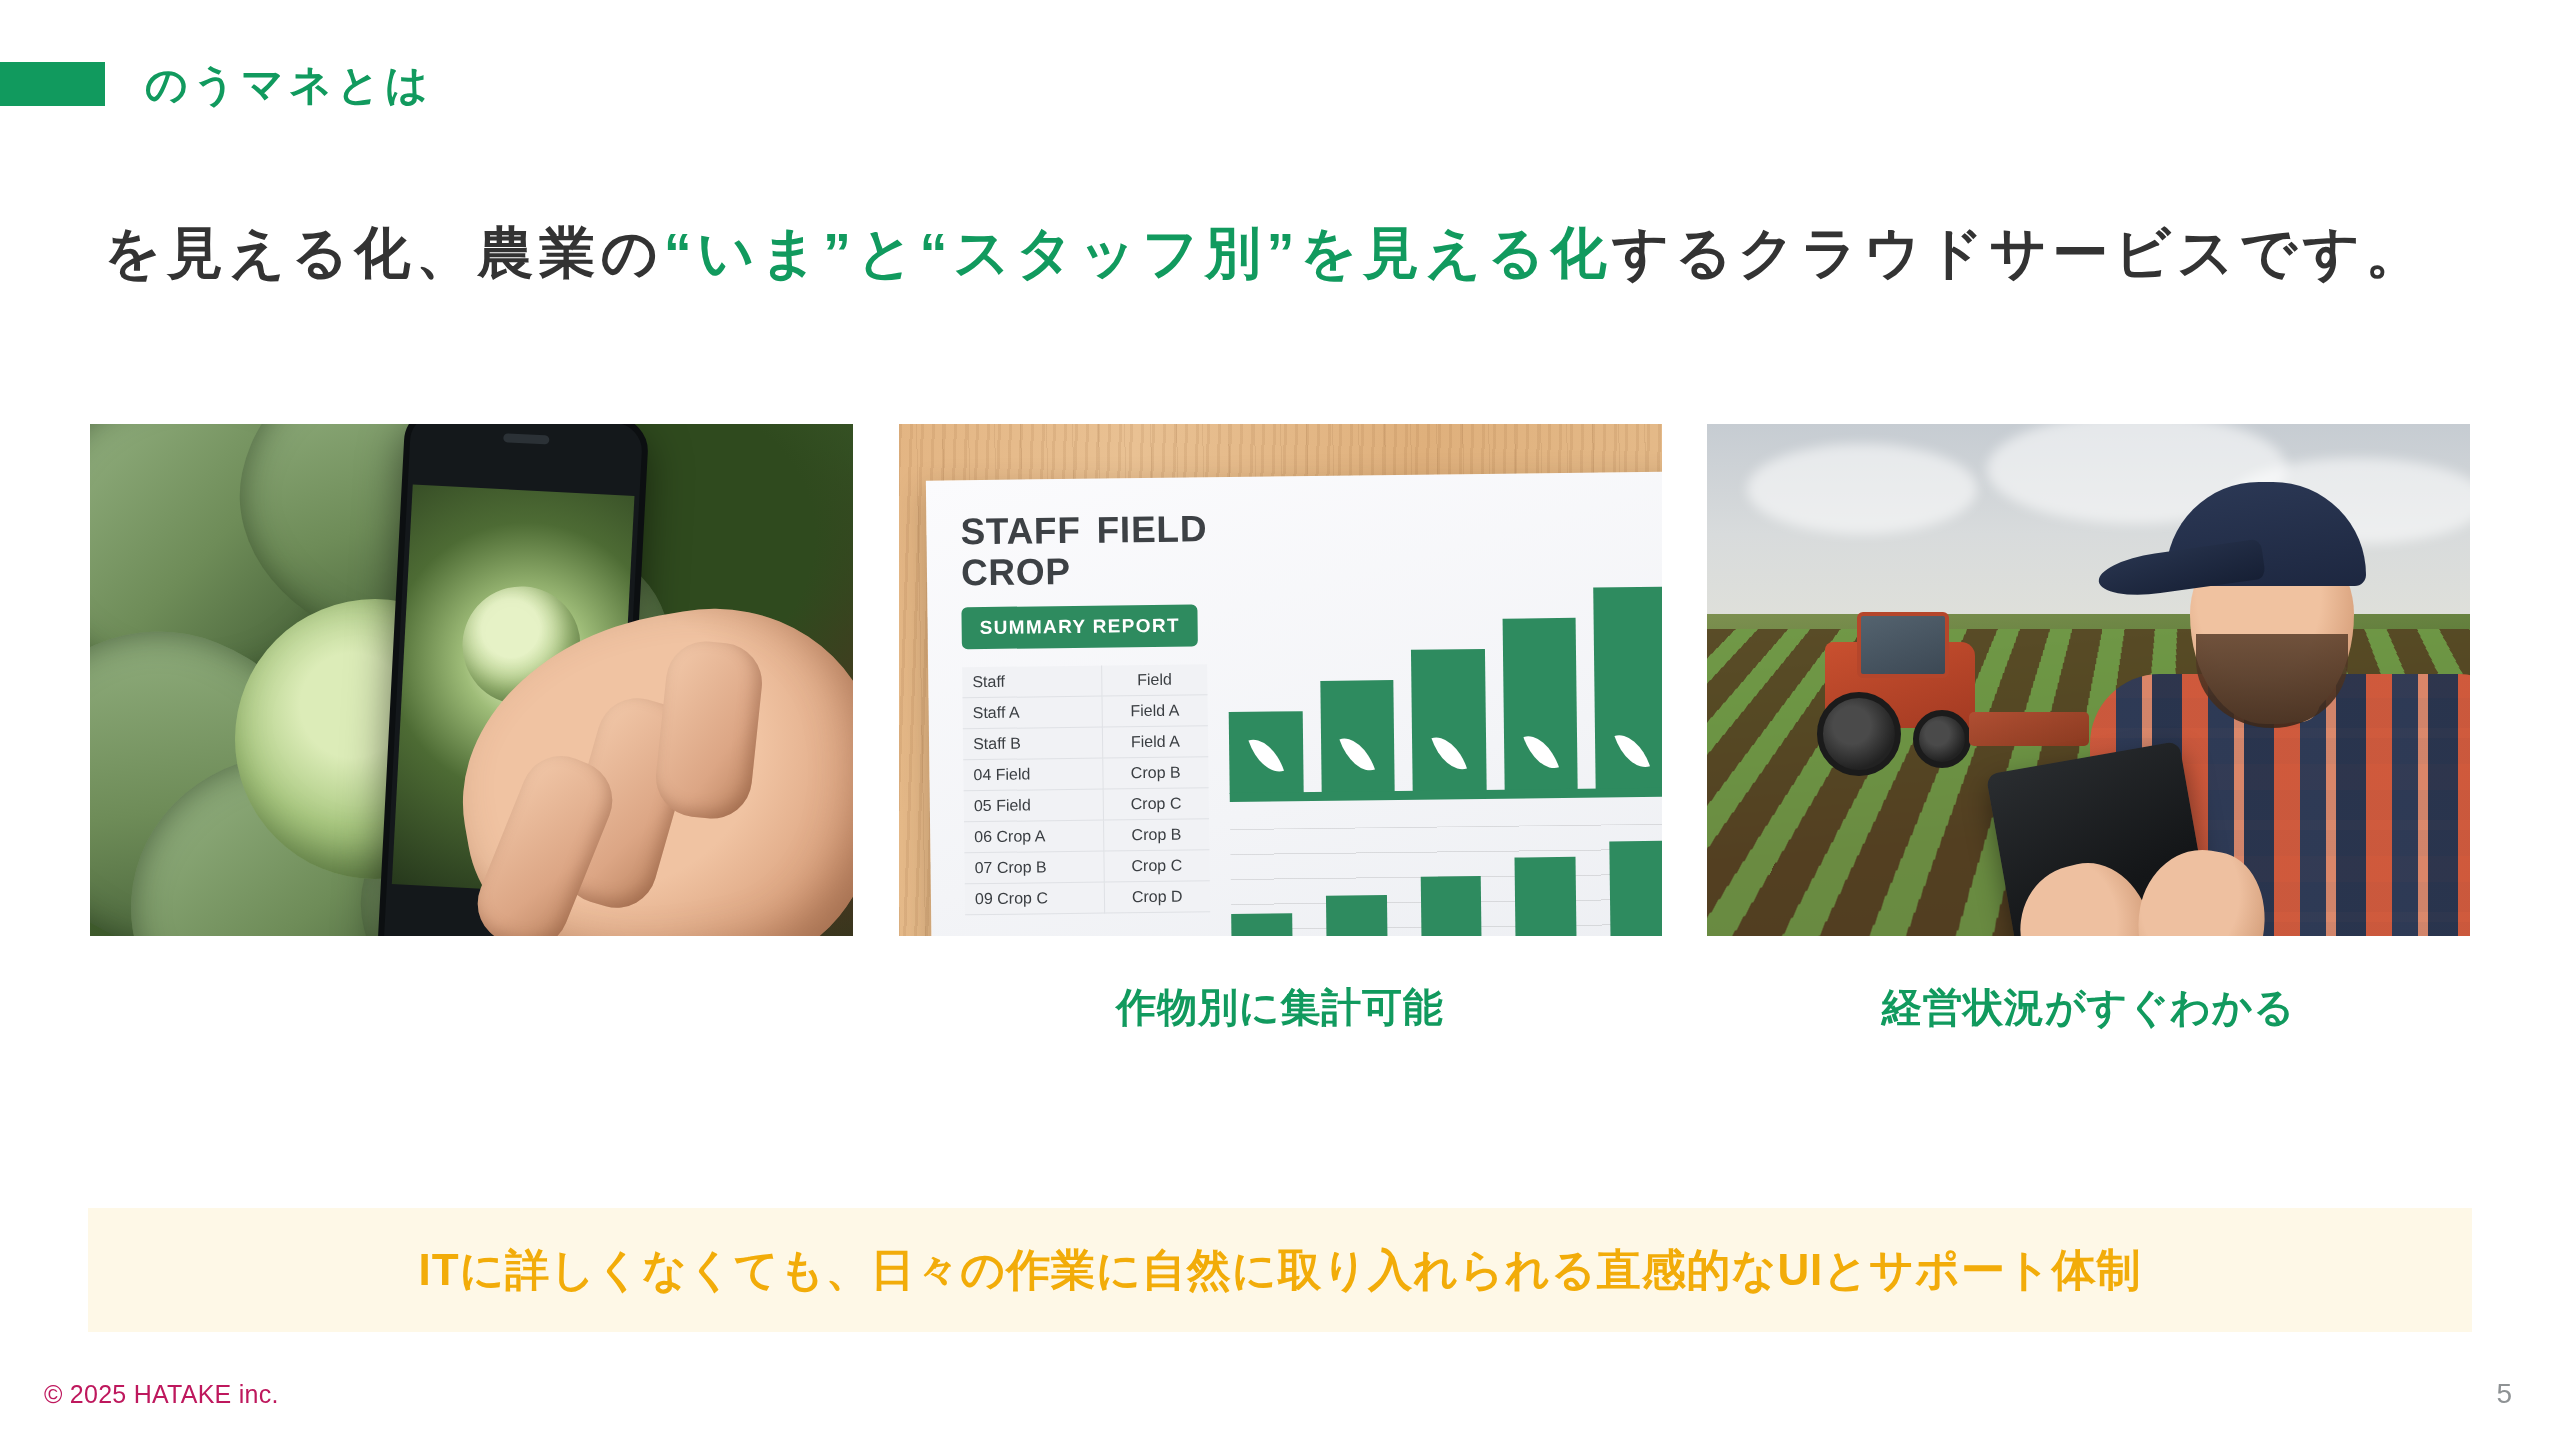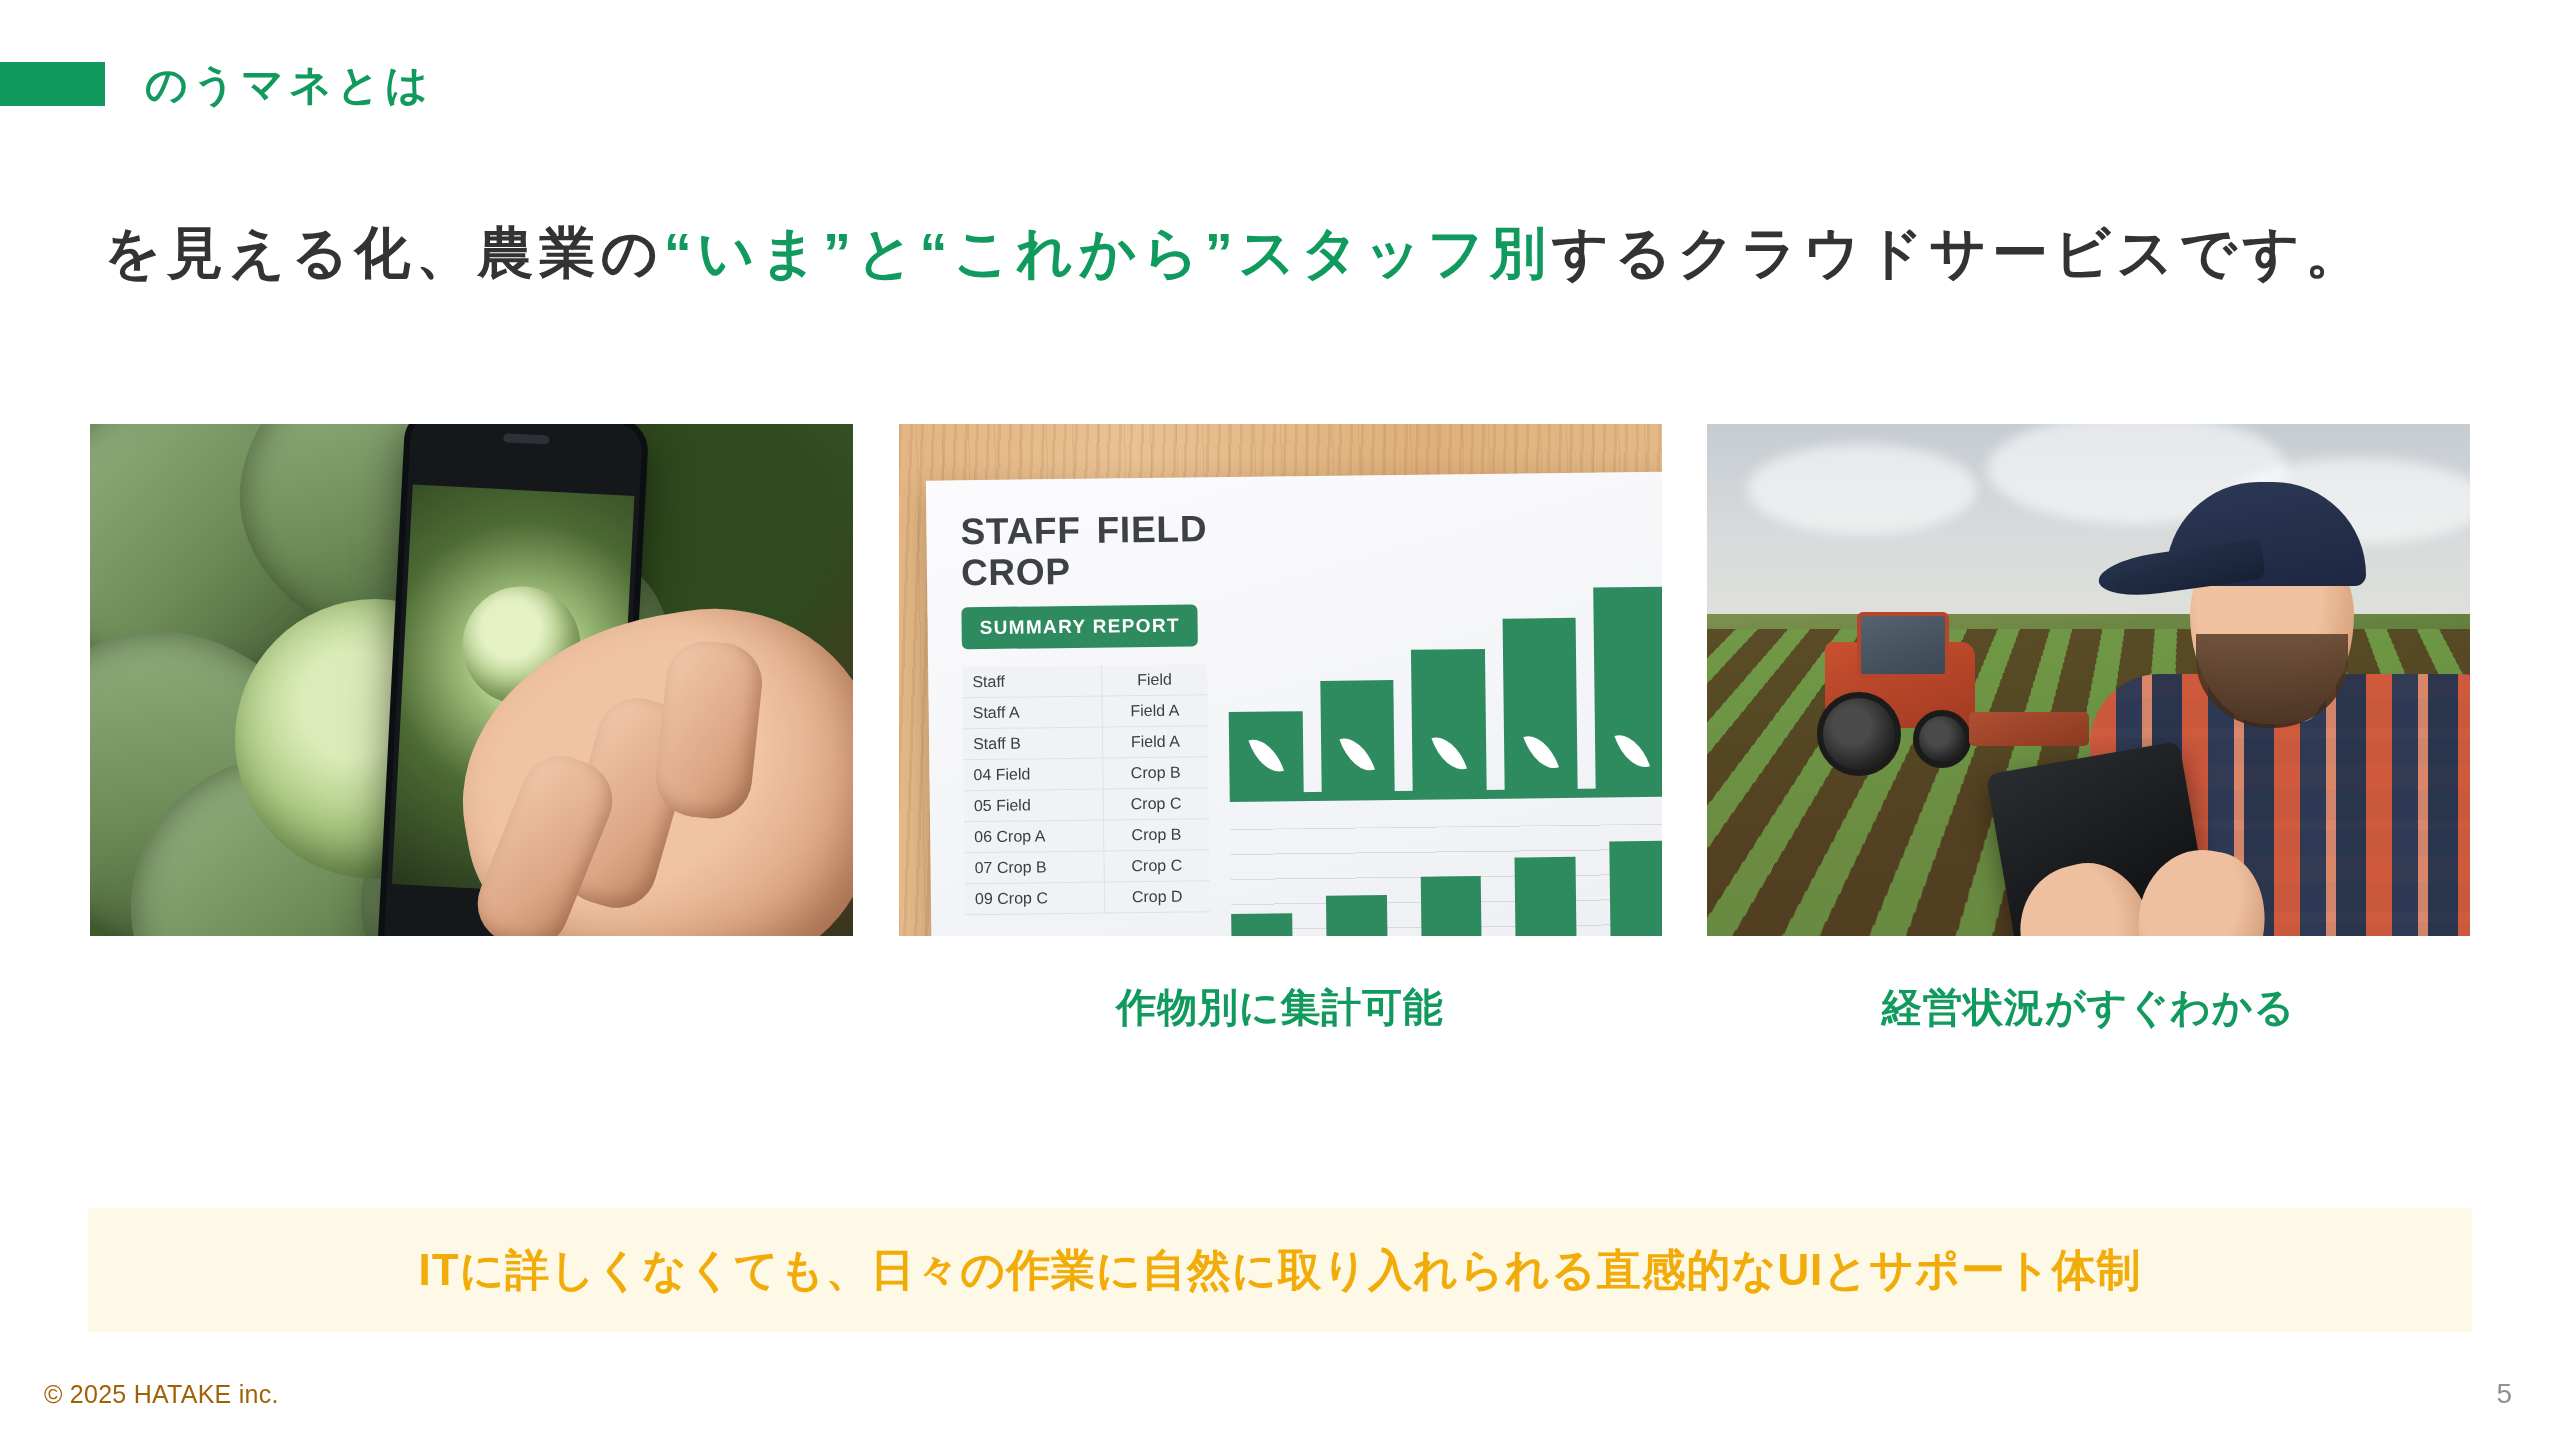--- a/index.html
+++ b/index.html
@@ -343,21 +343,21 @@
     letter-spacing: 0.02em;
     white-space: nowrap;
   }
 
   
   .footer-copyright {
     position: absolute;
     left: 44px;
     top: 1380px;
     font-size: 25px;
-    color: #a16207;
+    color: #be185d;
     letter-spacing: .01em;
   }
   .footer-pagenum {
     position: absolute;
     right: 48px;
     top: 1378px;
     font-size: 28px;
     color: #8e9294;
   }
 </style>
@@ -365,21 +365,21 @@
 <body>
 
 <div class="slide">
 
   <div class="section-header">
     <span class="header-accent-bar"></span>
     <span class="section-title">のうマネとは</span>
   </div>
 
   <div class="headline">
-    <span>を見える化、農業の</span><span class="hl-accent">“いま”と“これから”スタッフ別</span><span>するクラウドサービスです。</span>
+    <span>を見える化、農業の</span><span class="hl-accent">“いま”と“スタッフ別”を見える化</span><span>するクラウドサービスです。</span>
   </div>
 
   <div class="cards">
 
     <div class="card">
       <div class="card-photo">
         <div class="ph1-bg"></div>
         <div class="ph1-leafblob ph1-l1"></div>
         <div class="ph1-leafblob ph1-l2"></div>
         <div class="ph1-leafblob ph1-l6"></div>

